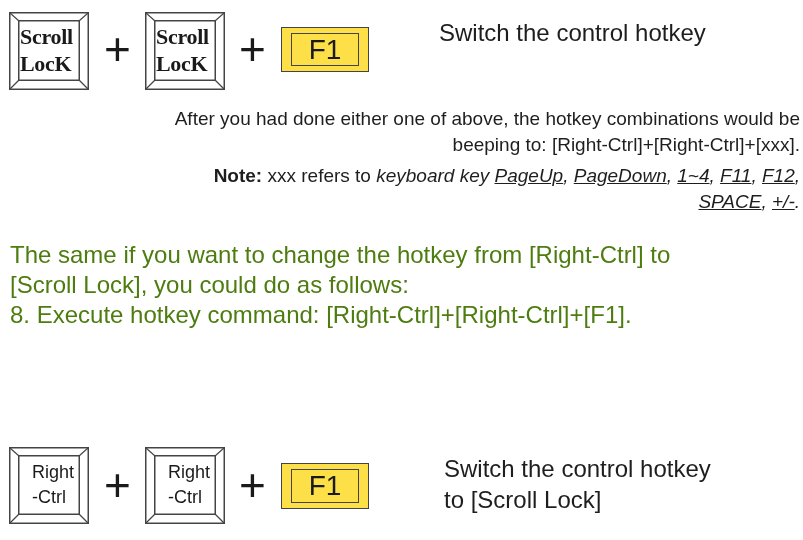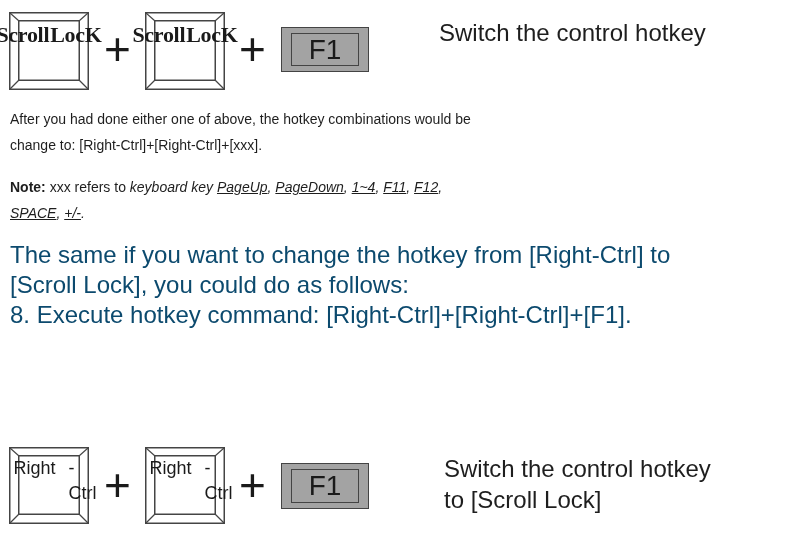--- a/index.html
+++ b/index.html
@@ -1,31 +1,31 @@
 <!DOCTYPE html>
 <html><head>
 <meta charset="utf-8">
 <style>
   html, body { margin:0; padding:0; background:#ffffff; }
   body { width:803px; height:540px; position:relative; overflow:hidden; color:#1e1e1e; font-family:"Liberation Sans", sans-serif; }
   .key { position:absolute; box-sizing:border-box; }
   .key svg { position:absolute; left:0; top:0; }
-  .key-face { position:absolute; left:10px; top:9px; width:59px; height:58px; display:flex; justify-content:center; }
+  .key-face { position:absolute; left:10px; top:9px; width:59px; height:58px; display:flex; flex-direction:column; justify-content:center; }
   .serif-label { font-family:"Liberation Serif", serif; font-weight:bold; font-size:22px; line-height:27px; color:#1a1a1a; padding-left:1px; letter-spacing:-0.3px; }
   .sans-label { font-family:"Liberation Sans", sans-serif; font-size:18px; line-height:25px; color:#1a1a1a; padding-left:13px; }
-  .fkey { position:absolute; box-sizing:border-box; border:1.5px solid #444; background:#a3a3a3; }
+  .fkey { position:absolute; box-sizing:border-box; border:1.5px solid #444; background:#fde047; }
   .fkey-inner { position:absolute; left:9px; top:5px; right:9px; bottom:5px; border:1.5px solid #444; display:flex; align-items:center; justify-content:center; font-family:"Liberation Sans", sans-serif; font-size:28px; color:#1a1a1a; }
   .plus { position:absolute; font-family:"Liberation Sans", sans-serif; font-size:46px; line-height:46px; color:#1a1a1a; font-weight:normal; }
   .desc { position:absolute; font-size:24px; line-height:31px; color:#1e1e1e; }
-  .para1 { position:absolute; left:10px; top:106px; width:790px; font-size:14px; line-height:26px; color:#1e1e1e; }
-  .para1 .note-line { margin-top:16px; }
+  .para1 { position:absolute; left:10px; top:106px; width:790px; font-size:19px; line-height:26px; color:#1e1e1e;text-align:right; }
+  .para1 .note-line { margin-top:5px; }
   .para1 b { font-weight:bold; }
   .para1 i { font-style:italic; }
   .para1 u { text-decoration:underline; }
-  .para2 { position:absolute; left:10px; top:240px; width:792px; font-size:24px; line-height:30px; color:#0c4a6e; }
+  .para2 { position:absolute; left:10px; top:240px; width:792px; font-size:24px; line-height:30px; color:#4d7c0f; }
 </style>
 </head>
 <body>
 
 <div>
   <div class="key" style="left:9px;top:12px;width:80px;height:78px;">
     <svg width="80" height="78">
       <rect x="0.75" y="0.75" width="78.5" height="76.5" fill="#fff" stroke="#444" stroke-width="1.5"></rect>
       <rect x="9.75" y="8.75" width="60.5" height="59.5" fill="#fff" stroke="#444" stroke-width="1.5"></rect>
       <line x1="1" y1="1" x2="10" y2="9" stroke="#444" stroke-width="1.2"></line>
@@ -62,21 +62,21 @@
     <div class="fkey-inner">F1</div>
   </div>
 
   <div class="desc" style="left:439px;top:17px;">
     <div>Switch the control hotkey</div>
   </div>
 </div>
 
 <div class="para1">
   <div>After you had done either one of above, the hotkey combinations would be</div>
-  <div>change to: [Right-Ctrl]+[Right-Ctrl]+[xxx].</div>
+  <div>beeping to: [Right-Ctrl]+[Right-Ctrl]+[xxx].</div>
   <div class="note-line">
     <b>Note:</b><span> xxx refers to </span><i>keyboard key </i><i><u>PageUp</u><span>, </span><u>PageDown</u><span>, </span><u>1~4</u><span>, </span><u>F11</u><span>, </span><u>F12</u><span>,</span></i>
   </div>
   <div>
     <i><u>SPACE</u><span>, </span><u>+/-</u><span>.</span></i>
   </div>
 </div>
 
 <div class="para2">
   <div>The same if you want to change the hotkey from [Right-Ctrl] to</div>

